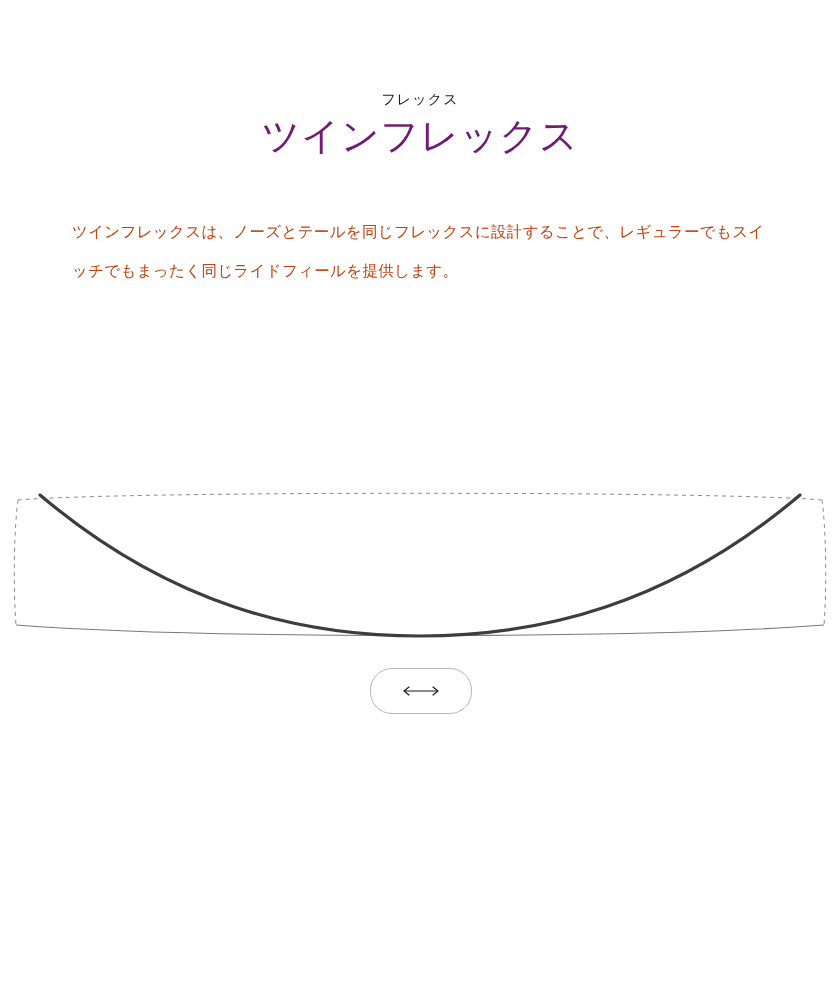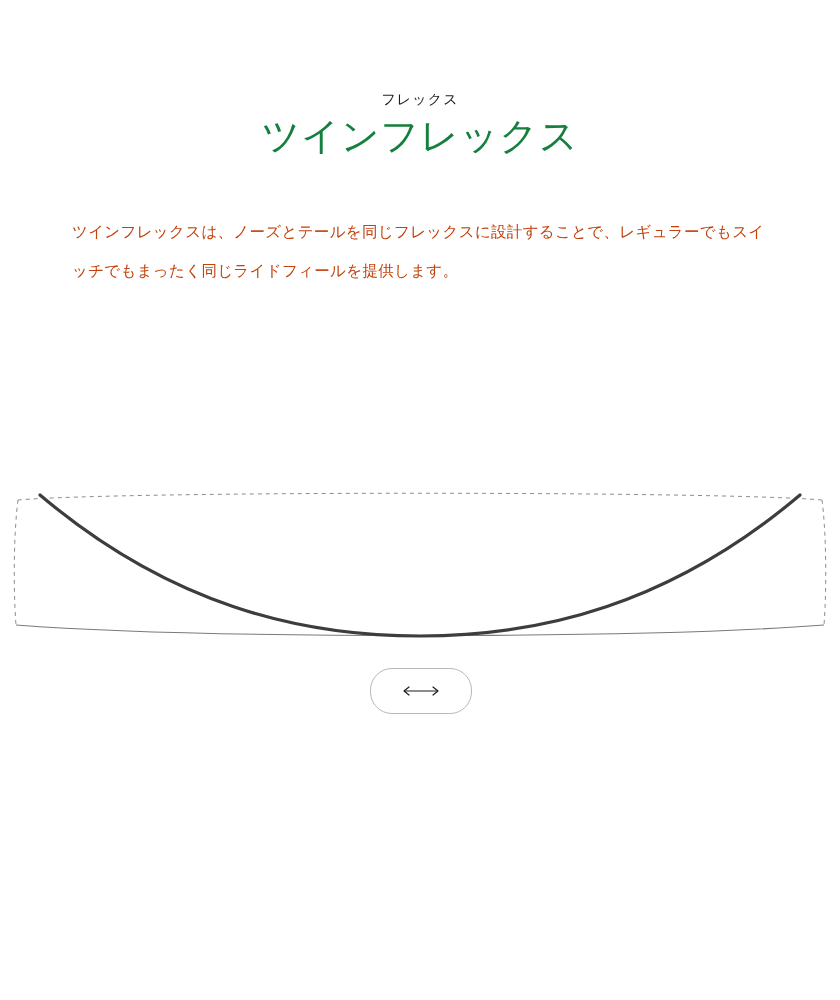--- a/index.html
+++ b/index.html
@@ -36,21 +36,21 @@
     letter-spacing: 0.08em;
     color: #1a1a1a;
     margin: 0 0 10px 0;
     font-weight: 400;
   }
   .title-text {
     font-size: 38px;
     line-height: 1.1;
     letter-spacing: 0.02em;
     font-weight: 500;
-    color: #15803d;
+    color: #701a75;
     margin: 0;
   }
 
   
   .description {
     position: absolute;
     top: 196px;
     left: 72px;
     width: 700px;
     font-size: 15.5px;

